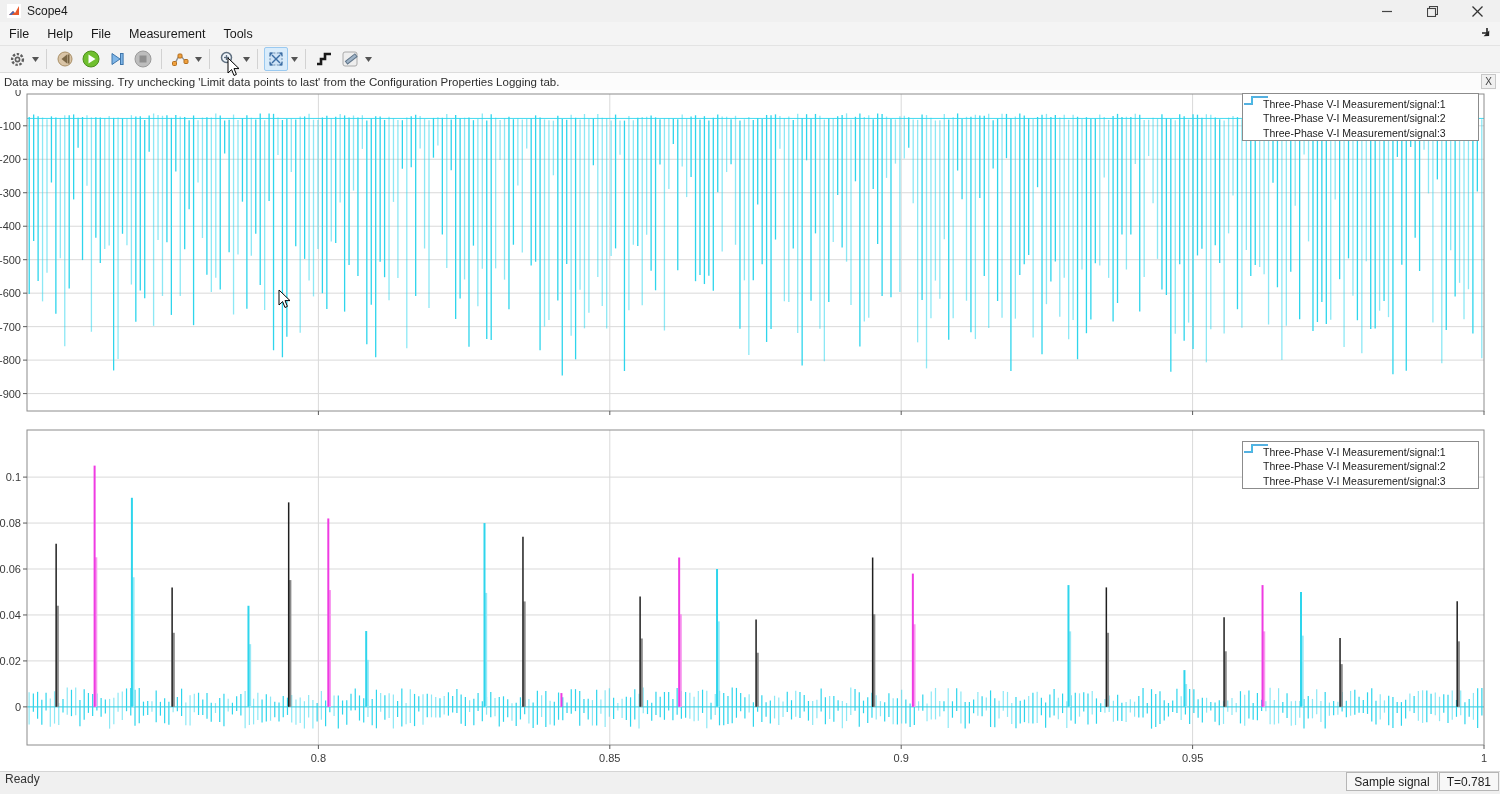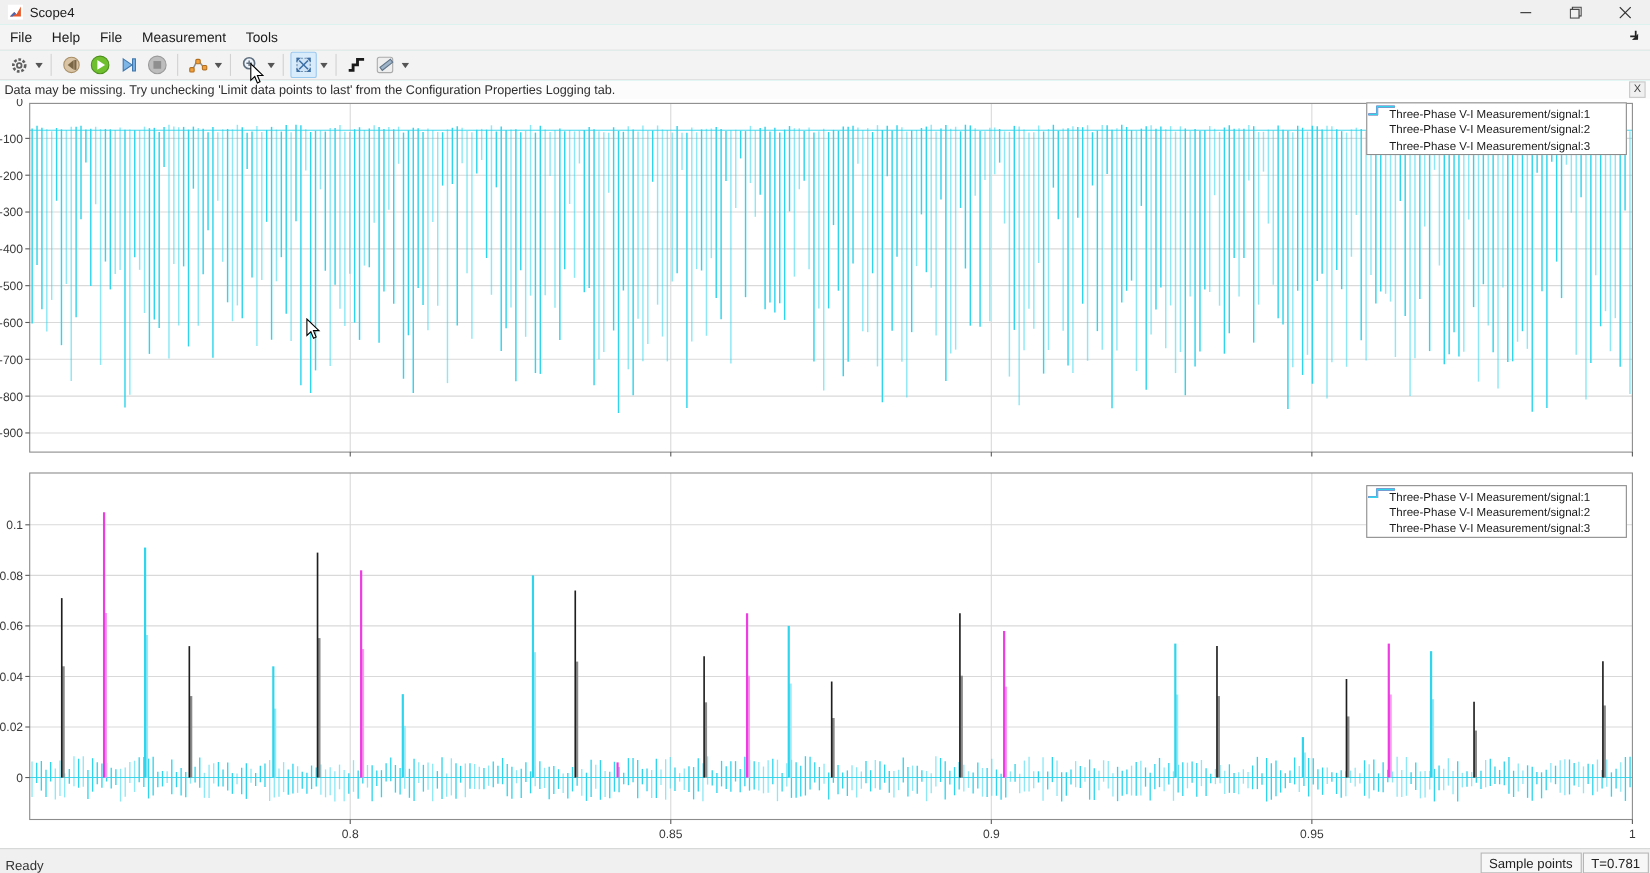--- a/index.html
+++ b/index.html
@@ -1,18 +1,18 @@
 <!DOCTYPE html>
 <html><head>
 <meta charset="utf-8">
 <style>
   * { margin:0; padding:0; box-sizing:border-box; }
   html,body { width:1500px; height:794px; overflow:hidden;
     font-family:"Liberation Sans", sans-serif; background:#ffffff; }
-  #app { position:relative; width:1500px; height:794px; background:#5eead4;padding-left:16px; }
+  #app { position:relative; width:1500px; height:794px; background:#f0abfc;padding-left:16px; }
 
   
   .titlebar { position:absolute; left:0; top:0; width:1500px; height:22px;
     background:#f0f0f0; display:flex; align-items:center; }
   .titlebar .appicon { width:14px; height:14px; margin-left:7px; }
   .titlebar .title { font-size:12px; color:#1a1a1a; margin-left:6px; }
   .wincontrols { position:absolute; right:0; top:0; height:22px; display:flex; }
   .winbtn { width:45px; height:22px; display:flex; align-items:center; justify-content:center; }
 
   
@@ -43,21 +43,21 @@
   .plotarea svg { position:absolute; left:0; top:0; }
 
   .legendbox { position:absolute; width:237px; background:#fff; border:1px solid #8c8c8c;
     padding:1px 4px 1px 6px; }
   .legendrow { display:flex; align-items:flex-end; height:14.5px; }
   .legendrow svg { flex:0 0 26px; }
   .legendrow .ltext { font-size:10.5px; color:#1c1c1c; margin-left:14px; white-space:nowrap; }
 
   
   .statusbar { position:absolute; left:0; top:771px; width:1500px; height:23px;
-    background:#f0f0f0; border-top:1px solid #d5d5d5; display:flex; align-items:flex-end; }
+    background:#f0f0f0; border-top:1px solid #d5d5d5; display:flex; align-items:flex-start; }
   .status-left { font-size:12px; color:#333; margin-left:5px; flex:1; }
   .status-cell { font-size:12px; color:#222; background:#f7f7f7; border:1px solid #b6b6b6;
     height:19px; display:flex; align-items:center; padding:0 7px; margin-right:1px; }
 
   .cursor { position:absolute; pointer-events:none; }
 </style>
 </head>
 <body>
 
 <div id="app">
@@ -1050,21 +1050,21 @@
           <svg width="26" height="12">
             <polyline points="1,10 9,10 9,3 25,3" fill="none" stroke="#2ed5ec" stroke-width="1.6"></polyline>
           </svg>
           <span class="ltext">Three-Phase V-I Measurement/signal:3</span>
         </div>
       </div>
   </div>
 
   <div class="statusbar">
     <span class="status-left">Ready</span>
-    <span class="status-cell">Sample points</span>
+    <span class="status-cell">Sample signal</span>
     <span class="status-cell">T=0.781</span>
   </div>
 
   <svg class="cursor" style="left:278px; top:289px;" width="14" height="20" viewBox="0 0 14 20">
     <path d="M1,1 L1,16 L4.6,12.6 L7,18.5 L9.4,17.4 L7,11.6 L12,11.6 Z" fill="#ffffff" stroke="#000000" stroke-width="1"></path>
   </svg>
   <svg class="cursor" style="left:227px; top:57px;" width="14" height="20" viewBox="0 0 14 20">
     <path d="M1,1 L1,16 L4.6,12.6 L7,18.5 L9.4,17.4 L7,11.6 L12,11.6 Z" fill="#ffffff" stroke="#000000" stroke-width="1"></path>
   </svg>
 </div>

